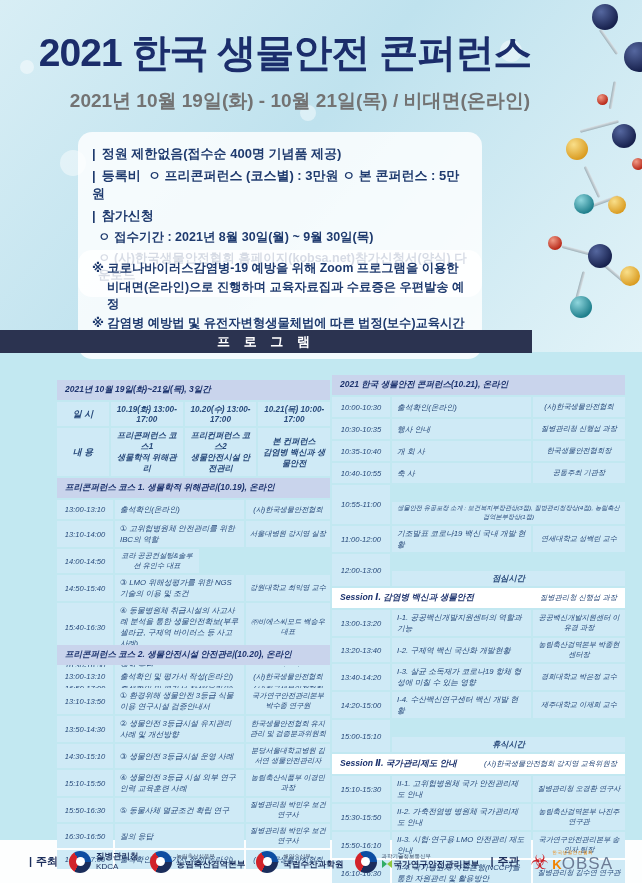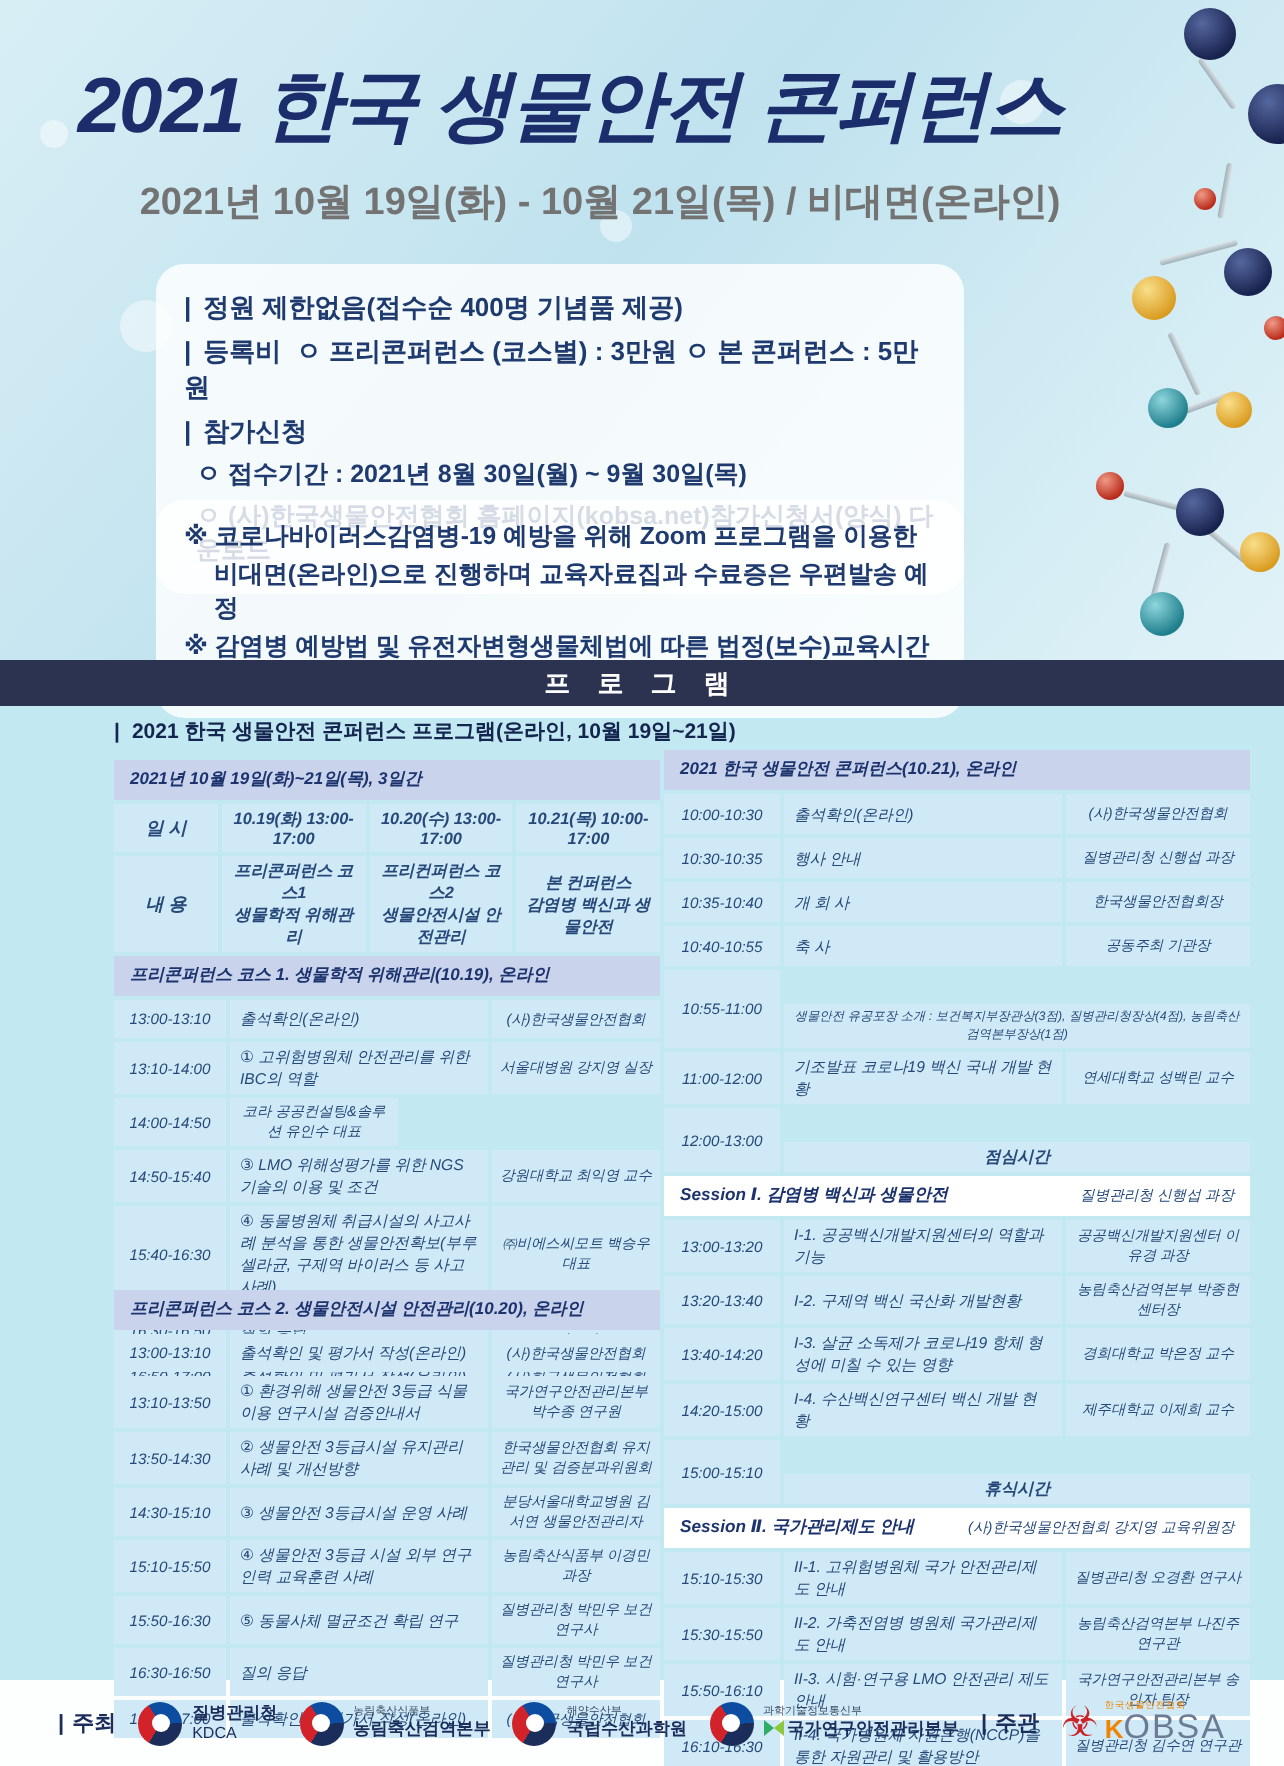--- a/index.html
+++ b/index.html
@@ -17,37 +17,37 @@
   .atom{position:absolute;border-radius:50%;}
   .atom.navy{background:radial-gradient(circle at 35% 30%,#55679f,#18224e 72%);}
   .atom.red{background:radial-gradient(circle at 35% 30%,#f09a86,#b92a1a 72%);}
   .atom.yellow{background:radial-gradient(circle at 35% 30%,#f9df8a,#d99a1e 75%);}
   .atom.teal{background:radial-gradient(circle at 35% 30%,#8fd6dd,#1f7f8c 72%);}
   .bond{position:absolute;height:3px;border-radius:2px;
     background:linear-gradient(#d9e0e4,#9fb0b8);transform-origin:0 50%;}
 
   
   .title{position:absolute;top:26px;left:0;width:570px;text-align:center;
-    font-size:39px;font-weight:900;color:#1b2d6b;letter-spacing:-1px;font-style:italic;}
+    font-size:39px;font-weight:900;color:#1b2d6b;letter-spacing:-1px;}
   .date-line{position:absolute;top:88px;left:0;width:600px;text-align:center;
     font-size:19px;font-weight:700;color:#737373;}
 
   
   .info-box{position:absolute;top:132px;left:78px;width:404px;box-sizing:border-box;
     background:rgba(255,255,255,.82);border-radius:14px;padding:9px 14px;color:#1e3a6e;}
   .info-line{font-size:13px;font-weight:700;margin:4px 0;}
   .info-sub{font-size:12.5px;font-weight:700;margin:4px 0 4px 6px;}
   .pipe{font-weight:900;margin-right:6px;}
   .note-box{position:absolute;top:250px;left:78px;width:404px;box-sizing:border-box;
     background:rgba(255,255,255,.82);border-radius:14px;padding:8px 14px;color:#1e3a6e;}
   .note-line{font-size:12.3px;font-weight:700;margin:2px 0;}
   .note-indent{margin-left:15px;}
 
   
-  .program-bar{position:absolute;top:330px;left:0;width:642px;height:23px;background:#2b3350;
+  .program-bar{position:absolute;top:330px;left:0;width:532px;height:23px;background:#2b3350;
     color:#fff;display:flex;align-items:center;justify-content:center;
     font-size:13px;font-weight:700;letter-spacing:5px;}
   .section-title{position:absolute;top:359px;left:57px;font-size:10.5px;font-weight:700;color:#14254f;}
 
   
   .sched{position:absolute;display:flex;flex-direction:column;gap:2px;font-style:italic;}
   .sched-title{background:#c9d4ec;color:#1d336e;font-weight:700;font-size:8.5px;
     padding:4px 8px;text-align:left;}
   .sched-body{display:flex;flex-direction:column;gap:2px;}
   .sched-row{display:flex;gap:2px;}
@@ -156,21 +156,20 @@
     <div class="info-sub">ㅇ (사)한국생물안전협회 홈페이지(kobsa.net)참가신청서(양식) 다운로드</div>
   </div>
 
   <div class="note-box">
     <div class="note-line">※ 코로나바이러스감염병-19 예방을 위해 Zoom 프로그램을 이용한</div>
     <div class="note-line note-indent">비대면(온라인)으로 진행하며 교육자료집과 수료증은 우편발송 예정</div>
     <div class="note-line">※ 감염병 예방법 및 유전자변형생물체법에 따른 법정(보수)교육시간 인정</div>
   </div>
 
   <div class="program-bar">프 로 그 램</div>
-  <div class="section-title"><span class="pipe">|</span><span>2021 한국 생물안전 콘퍼런스 프로그램(온라인, 10월 19일~21일)</span></div>
 
   <div class="sched ov-table">
     <div class="sched-title">2021년 10월 19일(화)~21일(목), 3일간</div>
     <div class="ov-row ov-r1">
       <div class="cell ov-label">일 시</div>
       <div class="cell ov-cell">10.19(화) 13:00-17:00</div>
       <div class="cell ov-cell">10.20(수) 13:00-17:00</div>
       <div class="cell ov-cell">10.21(목) 10:00-17:00</div>
     </div>
     <div class="ov-row ov-r2">

